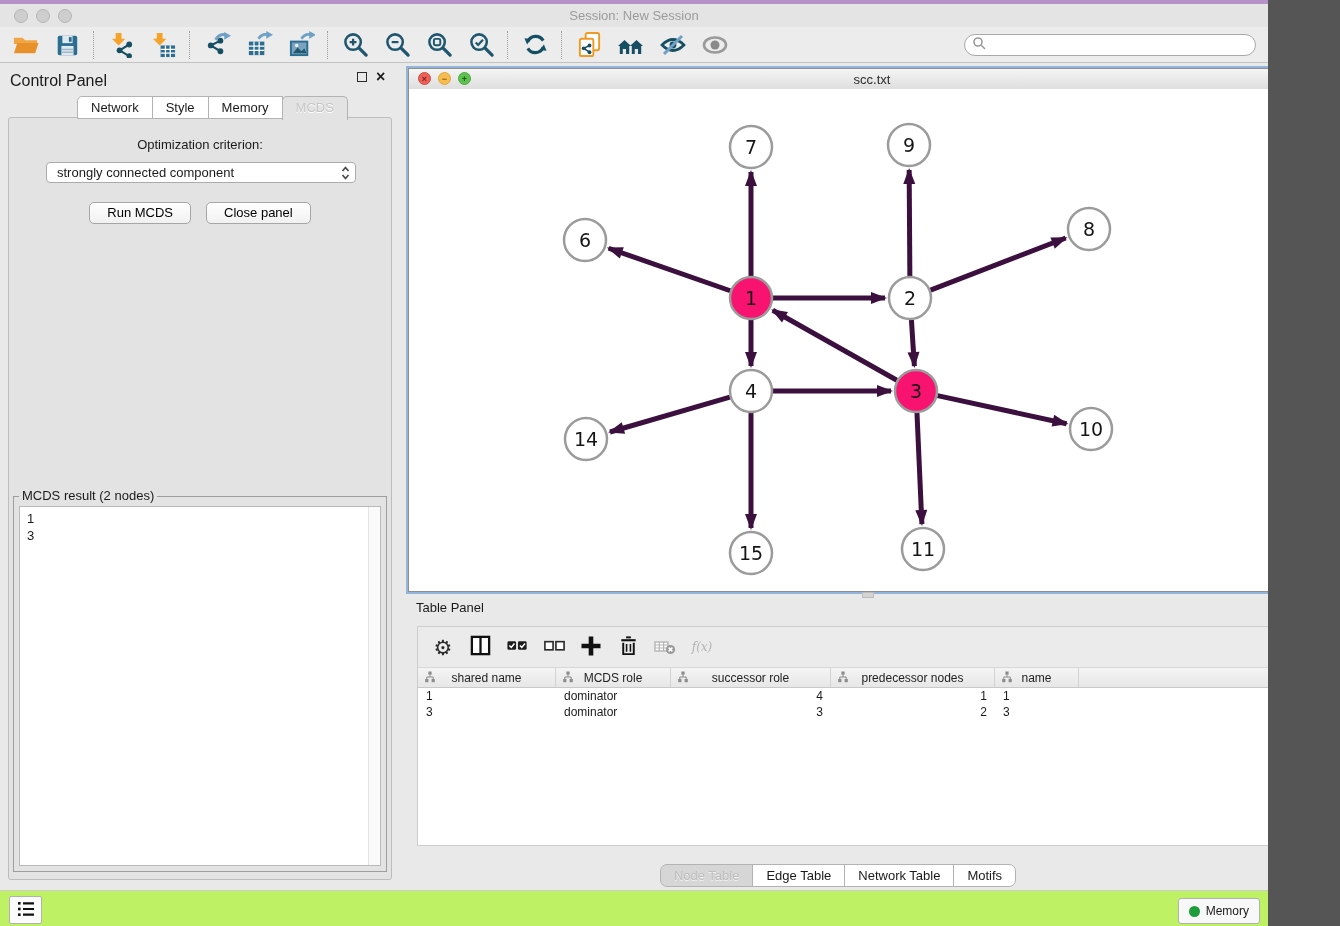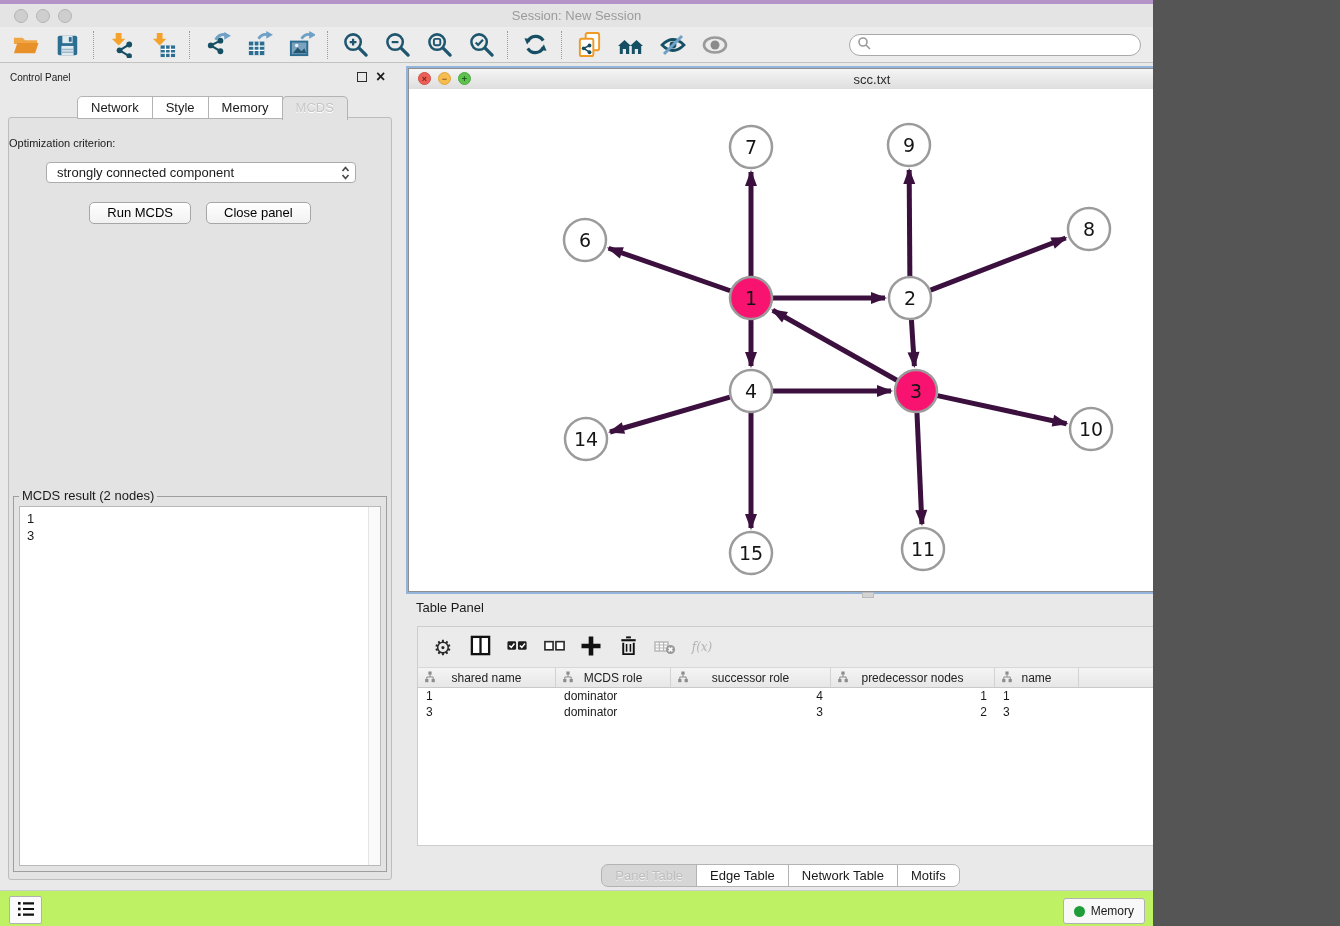--- a/index.html
+++ b/index.html
@@ -1,49 +1,49 @@
 <!DOCTYPE html>
 <html><head>
 <meta charset="utf-8">
 <style>
   html,body{margin:0;padding:0;background:#555;}
-  .app{position:relative;width:1153px;height:926px;background:#e9e9e9;overflow:hidden;
+  .app{position:relative;width:1268px;height:926px;background:#e9e9e9;overflow:hidden;
        font-family:"Liberation Sans",sans-serif;font-size:13px;color:#1a1a1a;}
   .top-accent{position:absolute;top:0;left:0;right:0;height:4px;background:#b593c9;z-index:9;}
   
   .titlebar{position:absolute;top:0;left:0;right:0;height:27px;background:#e4e4e4;
             border-bottom:1px solid #cfcfcf;display:flex;align-items:center;}
   .traffic{display:flex;gap:8px;margin-left:14px;margin-top:4px;}
   .tl{width:14px;height:14px;border-radius:50%;background:#cecece;border:1px solid #b5b5b5;box-sizing:border-box;}
   .win-title{position:absolute;left:0;right:0;top:8px;text-align:center;color:#9b9b9b;font-size:13px;}
   
   .toolbar{position:absolute;top:27px;left:0;right:0;height:36px;background:#ececec;
            border-bottom:1px solid #c2c2c2;display:flex;align-items:center;padding:0 4px;box-sizing:border-box;}
   .tb{width:42px;height:32px;display:flex;align-items:center;justify-content:center;flex:0 0 auto;}
   .tb svg{display:block;}
   .sep{width:1px;height:28px;border-left:1px dotted #9c9c9c;margin:0 5px;flex:0 0 auto;}
   .searchbox{margin-left:auto;margin-right:8px;width:292px;height:22px;background:#fff;border:1px solid #a9a9a9;
              border-radius:12px;display:flex;align-items:center;padding-left:7px;box-sizing:border-box;}
   .searchbox input{border:none;outline:none;background:transparent;flex:1;font-size:12px;font-family:"Liberation Sans",sans-serif;}
   
-  .cp-title{position:absolute;left:10px;top:72px;font-size:10px;}
+  .cp-title{position:absolute;left:10px;top:72px;font-size:16px;}
   .panel-btns{position:absolute;display:flex;gap:9px;align-items:center;}
   .cp-btns{left:357px;top:72px;}
   .float-ico{width:10px;height:10px;border:1.6px solid #2b2b2b;display:inline-block;box-sizing:border-box;}
   .close-ico{font-size:16px;font-weight:bold;color:#1b1b1b;line-height:10px;}
   .cp-tabs{position:absolute;left:77px;top:96px;display:flex;z-index:3;}
   .tab{height:21px;line-height:21px;padding:0 13px;background:#fff;border:1px solid #b3b3b3;
        margin-left:-1px;font-size:13px;}
   .cp-tabs .tab:first-child{border-top-left-radius:5px;margin-left:0;}
   .cp-tabs .tab:last-child{border-top-right-radius:5px;}
   .cp-tabs .tab-active{background:#e3e3e3;color:#c6c6c6;text-shadow:0 1px 0 #fff;height:23px;
        border-top-left-radius:5px;border-top-right-radius:5px;border-bottom:none;}
   .cp-body{position:absolute;left:8px;top:117px;width:384px;height:763px;background:#e3e3e3;
            border:1px solid #bdbdbd;border-radius:3px;box-sizing:border-box;}
-  .opt-label{margin-top:19px;text-align:left;font-size:11px;}
+  .opt-label{margin-top:19px;text-align:center;font-size:13px;}
   .cp-select{position:absolute;left:37px;top:44px;width:310px;height:21px;background:#fff;border:1px solid #ababab;
              border-radius:4px;display:flex;align-items:center;padding-left:10px;box-sizing:border-box;font-size:13px;}
   .cp-select svg{margin-left:auto;margin-right:5px;}
   .btn-row{position:absolute;top:84px;left:0;right:0;display:flex;justify-content:center;gap:15px;}
   .btn{height:22px;line-height:20px;padding:0 17px;background:linear-gradient(#ffffff,#f1f1f1);
        border:1px solid #a6a6a6;border-radius:5px;font-size:13px;font-family:"Liberation Sans",sans-serif;}
   .fieldset{position:absolute;left:4px;right:4px;top:378px;bottom:7px;border:1px solid #9e9e9e;}
   .fieldset-legend{position:absolute;top:-9px;left:5px;background:#e3e3e3;padding:0 3px;font-size:13px;}
   .fieldset-inner{position:absolute;left:5px;right:5px;top:9px;bottom:5px;background:#fff;border:1px solid #b9b9b9;}
   .mcds-text{position:absolute;left:0;top:0;bottom:0;right:12px;padding:3px 7px;font-size:13px;line-height:17px;white-space:pre;}
@@ -493,21 +493,21 @@
           <div class="td" style="width: 138px; text-align: left;">3</div>
           <div class="td" style="width: 115px; text-align: left;">dominator</div>
           <div class="td" style="width: 160px; text-align: right;">3</div>
           <div class="td" style="width: 164px; text-align: right;">2</div>
           <div class="td" style="width: 84px; text-align: left;">3</div>
         </div>
       </div>
   </div>
 
   <div class="bottom-tabs" id="bottom-tabs">
-      <div class="tab tab-active">Panel Table</div>
+      <div class="tab tab-active">Node Table</div>
       <div class="tab">Edge Table</div>
       <div class="tab">Network Table</div>
       <div class="tab">Motifs</div>
     </div>
 
   <div class="statusbar">
     <div class="list-btn">
       <span><svg width="22" height="22" viewBox="0 0 22 22">
             <g fill="#111">
               <rect x="3" y="4" width="2.6" height="2.6"></rect>

